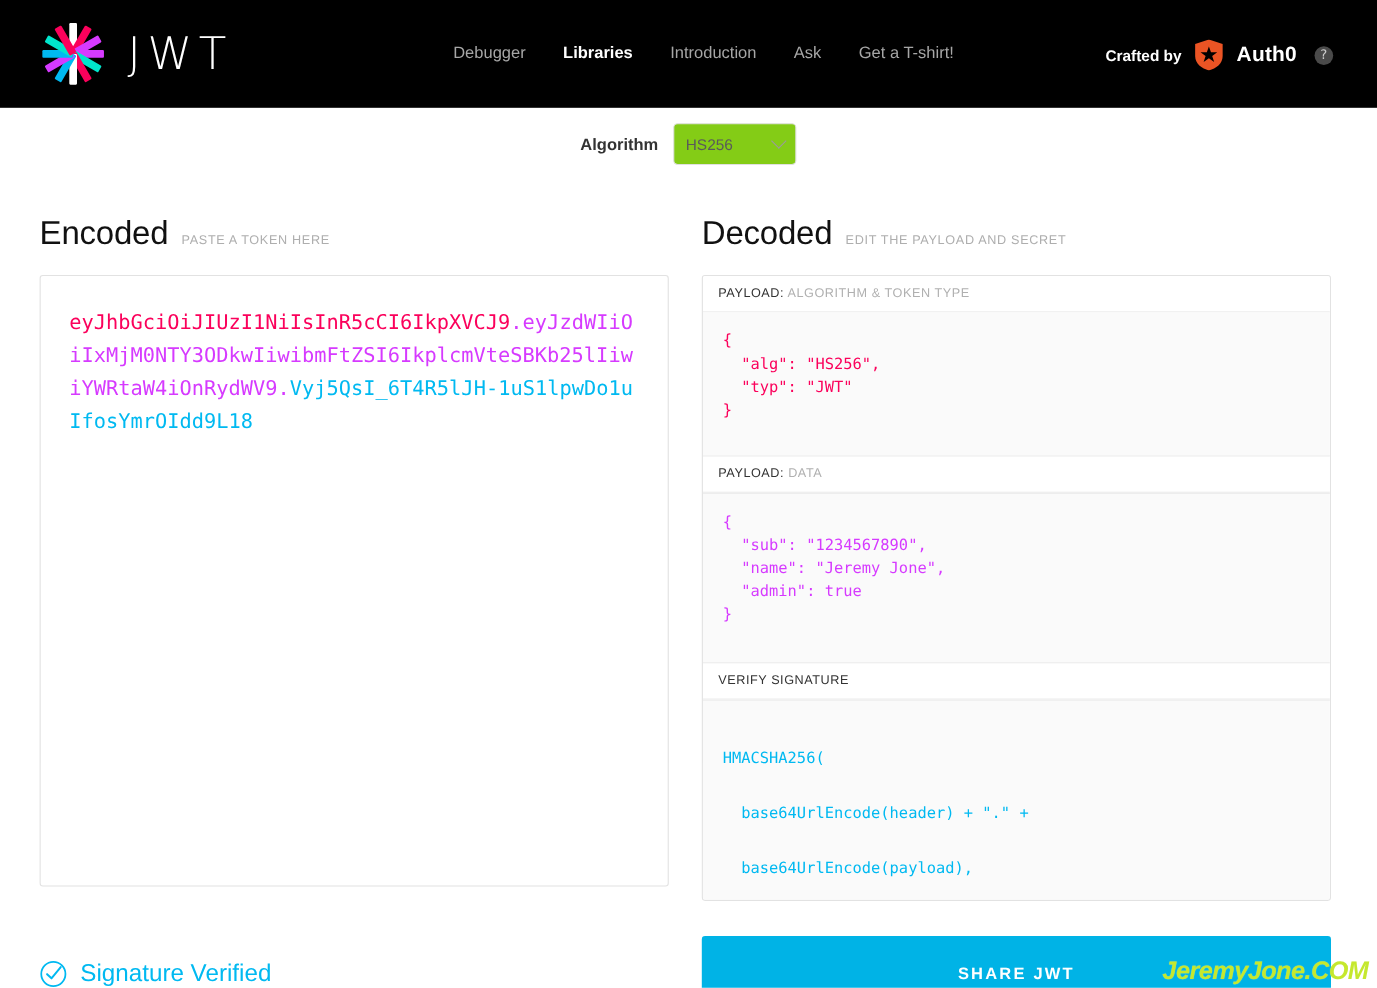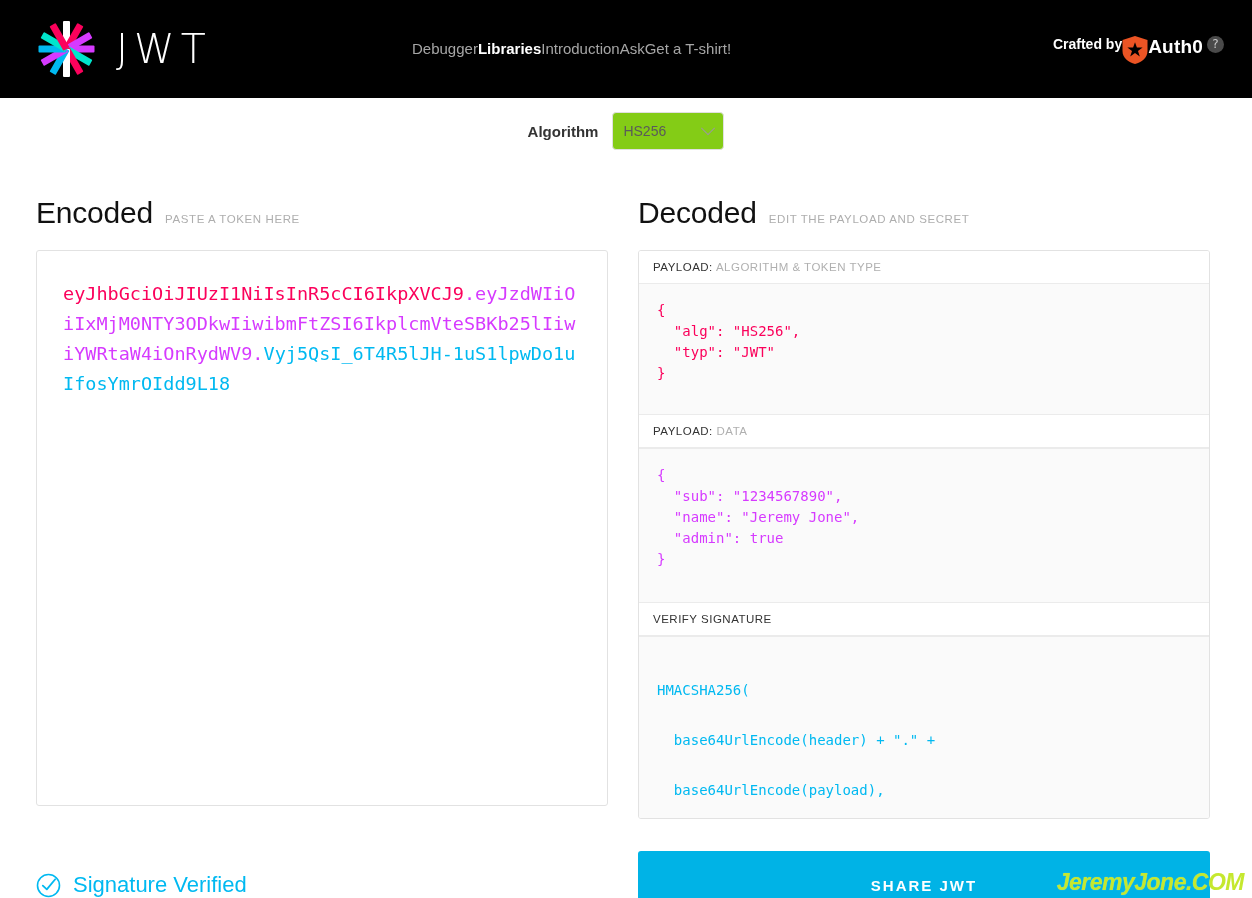--- a/index.html
+++ b/index.html
@@ -52,39 +52,40 @@
     font-size: 41px;
     letter-spacing: 6px;
     font-weight: 300;
     font-family: "DejaVu Sans", sans-serif;
   }
   .main-nav {
     position: absolute;
     left: 412px;
     top: 40px;
     display: flex;
+    gap: 34px;
   }
   .nav-link {
     color: #a6a6a6;
     font-size: 15px;
     text-decoration: none;
     cursor: pointer;
     white-space: nowrap;
   }
   .nav-link.active {
     color: #ffffff;
     font-weight: bold;
   }
   .crafted {
     position: absolute;
-    right: 28px;
+    right: 40px;
     top: 36px;
     display: flex;
-    align-items: flex-start;
-    gap: 0;
+    align-items: center;
+    gap: 12px;
   }
   .crafted-label {
     color: #ffffff;
     font-size: 14px;
     font-weight: bold;
   }
   .auth0-mark {
     width: 26px;
     height: 28px;
     position: relative;

